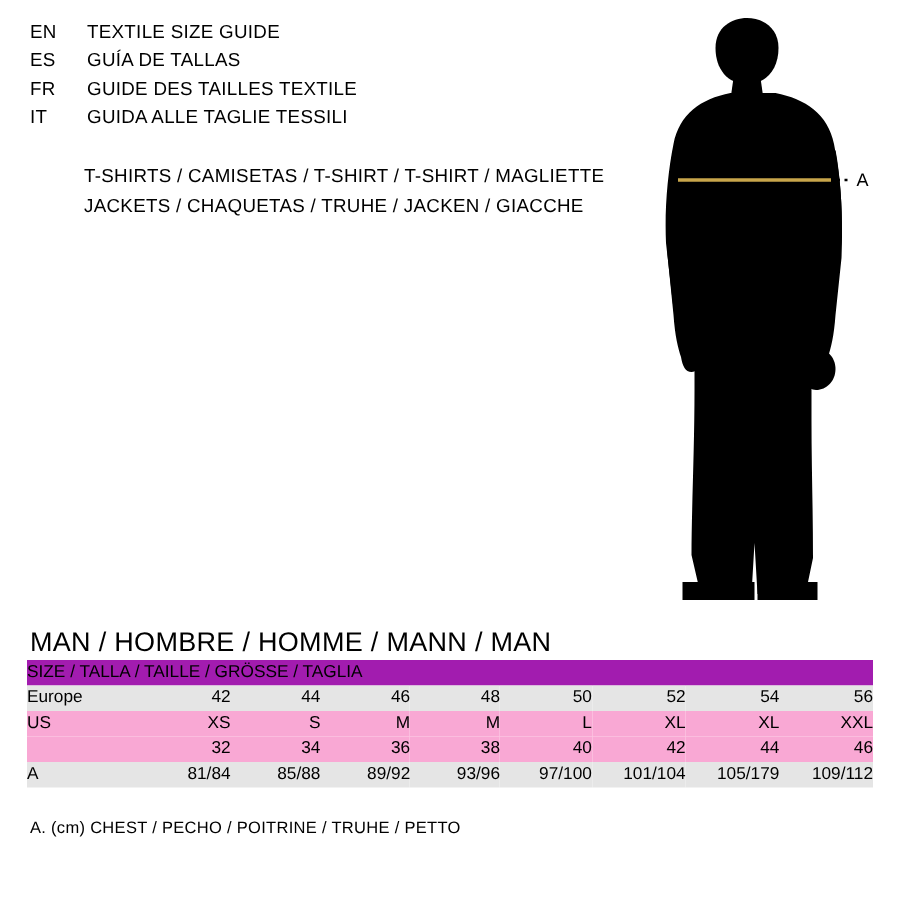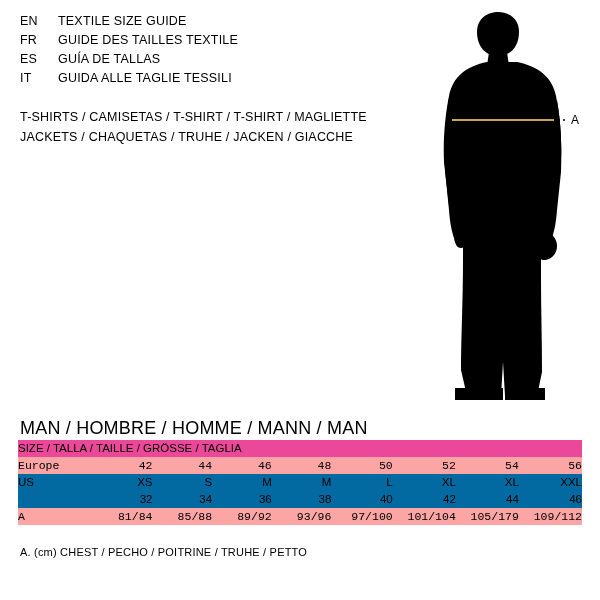--- a/index.html
+++ b/index.html
@@ -47,20 +47,21 @@
   .cat-block {
     position: absolute;
     left: 20px;
     top: 110px;
     font-size: 12.5px;
     letter-spacing: 0.2px;
   }
   .cat-line {
     height: 20px;
     white-space: nowrap;
+    margin-left: 36px;
   }
 
   
   .figure-wrap {
     position: absolute;
     left: 405px;
     top: 10px;
     width: 190px;
     height: 390px;
   }
@@ -93,29 +94,28 @@
     border-collapse: collapse;
     font-size: 11.5px;
   }
   table.size-table td {
     padding: 0 0 0 0;
     height: 17px;
     line-height: 17px;
     white-space: nowrap;
   }
   tr.row-head td {
-    background: #ec4899;
+    background: #a21caf;
   }
   tr.row-shade td {
-    background: #0369a1;
+    background: #f9a8d4;
     margin-top: 16px;
   }
   tr.row-plain td {
-    background: #fca5a5;
-    font-family: Liberation Mono, monospace;
+    background: #e5e5e5;
   }
   td.c-label {
     width: 86px;
     padding-left: 2px;
   }
   td.c-val {
     width: 68px;
     text-align: right;
   }
 
@@ -132,26 +132,26 @@
 <body>
 
 <div class="page">
 
   <div class="lang-block">
     <div class="lang-row">
       <span class="lang-code">EN</span>
       <span class="lang-text">TEXTILE SIZE GUIDE</span>
     </div>
     <div class="lang-row">
+      <span class="lang-code">ES</span>
+      <span class="lang-text">GUÍA DE TALLAS</span>
+    </div>
+    <div class="lang-row">
       <span class="lang-code">FR</span>
       <span class="lang-text">GUIDE DES TAILLES TEXTILE</span>
-    </div>
-    <div class="lang-row">
-      <span class="lang-code">ES</span>
-      <span class="lang-text">GUÍA DE TALLAS</span>
     </div>
     <div class="lang-row">
       <span class="lang-code">IT</span>
       <span class="lang-text">GUIDA ALLE TAGLIE TESSILI</span>
     </div>
   </div>
 
   <div class="cat-block">
     <div class="cat-line">T-SHIRTS / CAMISETAS / T-SHIRT / T-SHIRT / MAGLIETTE</div>
     <div class="cat-line">JACKETS / CHAQUETAS / TRUHE / JACKEN / GIACCHE</div>

